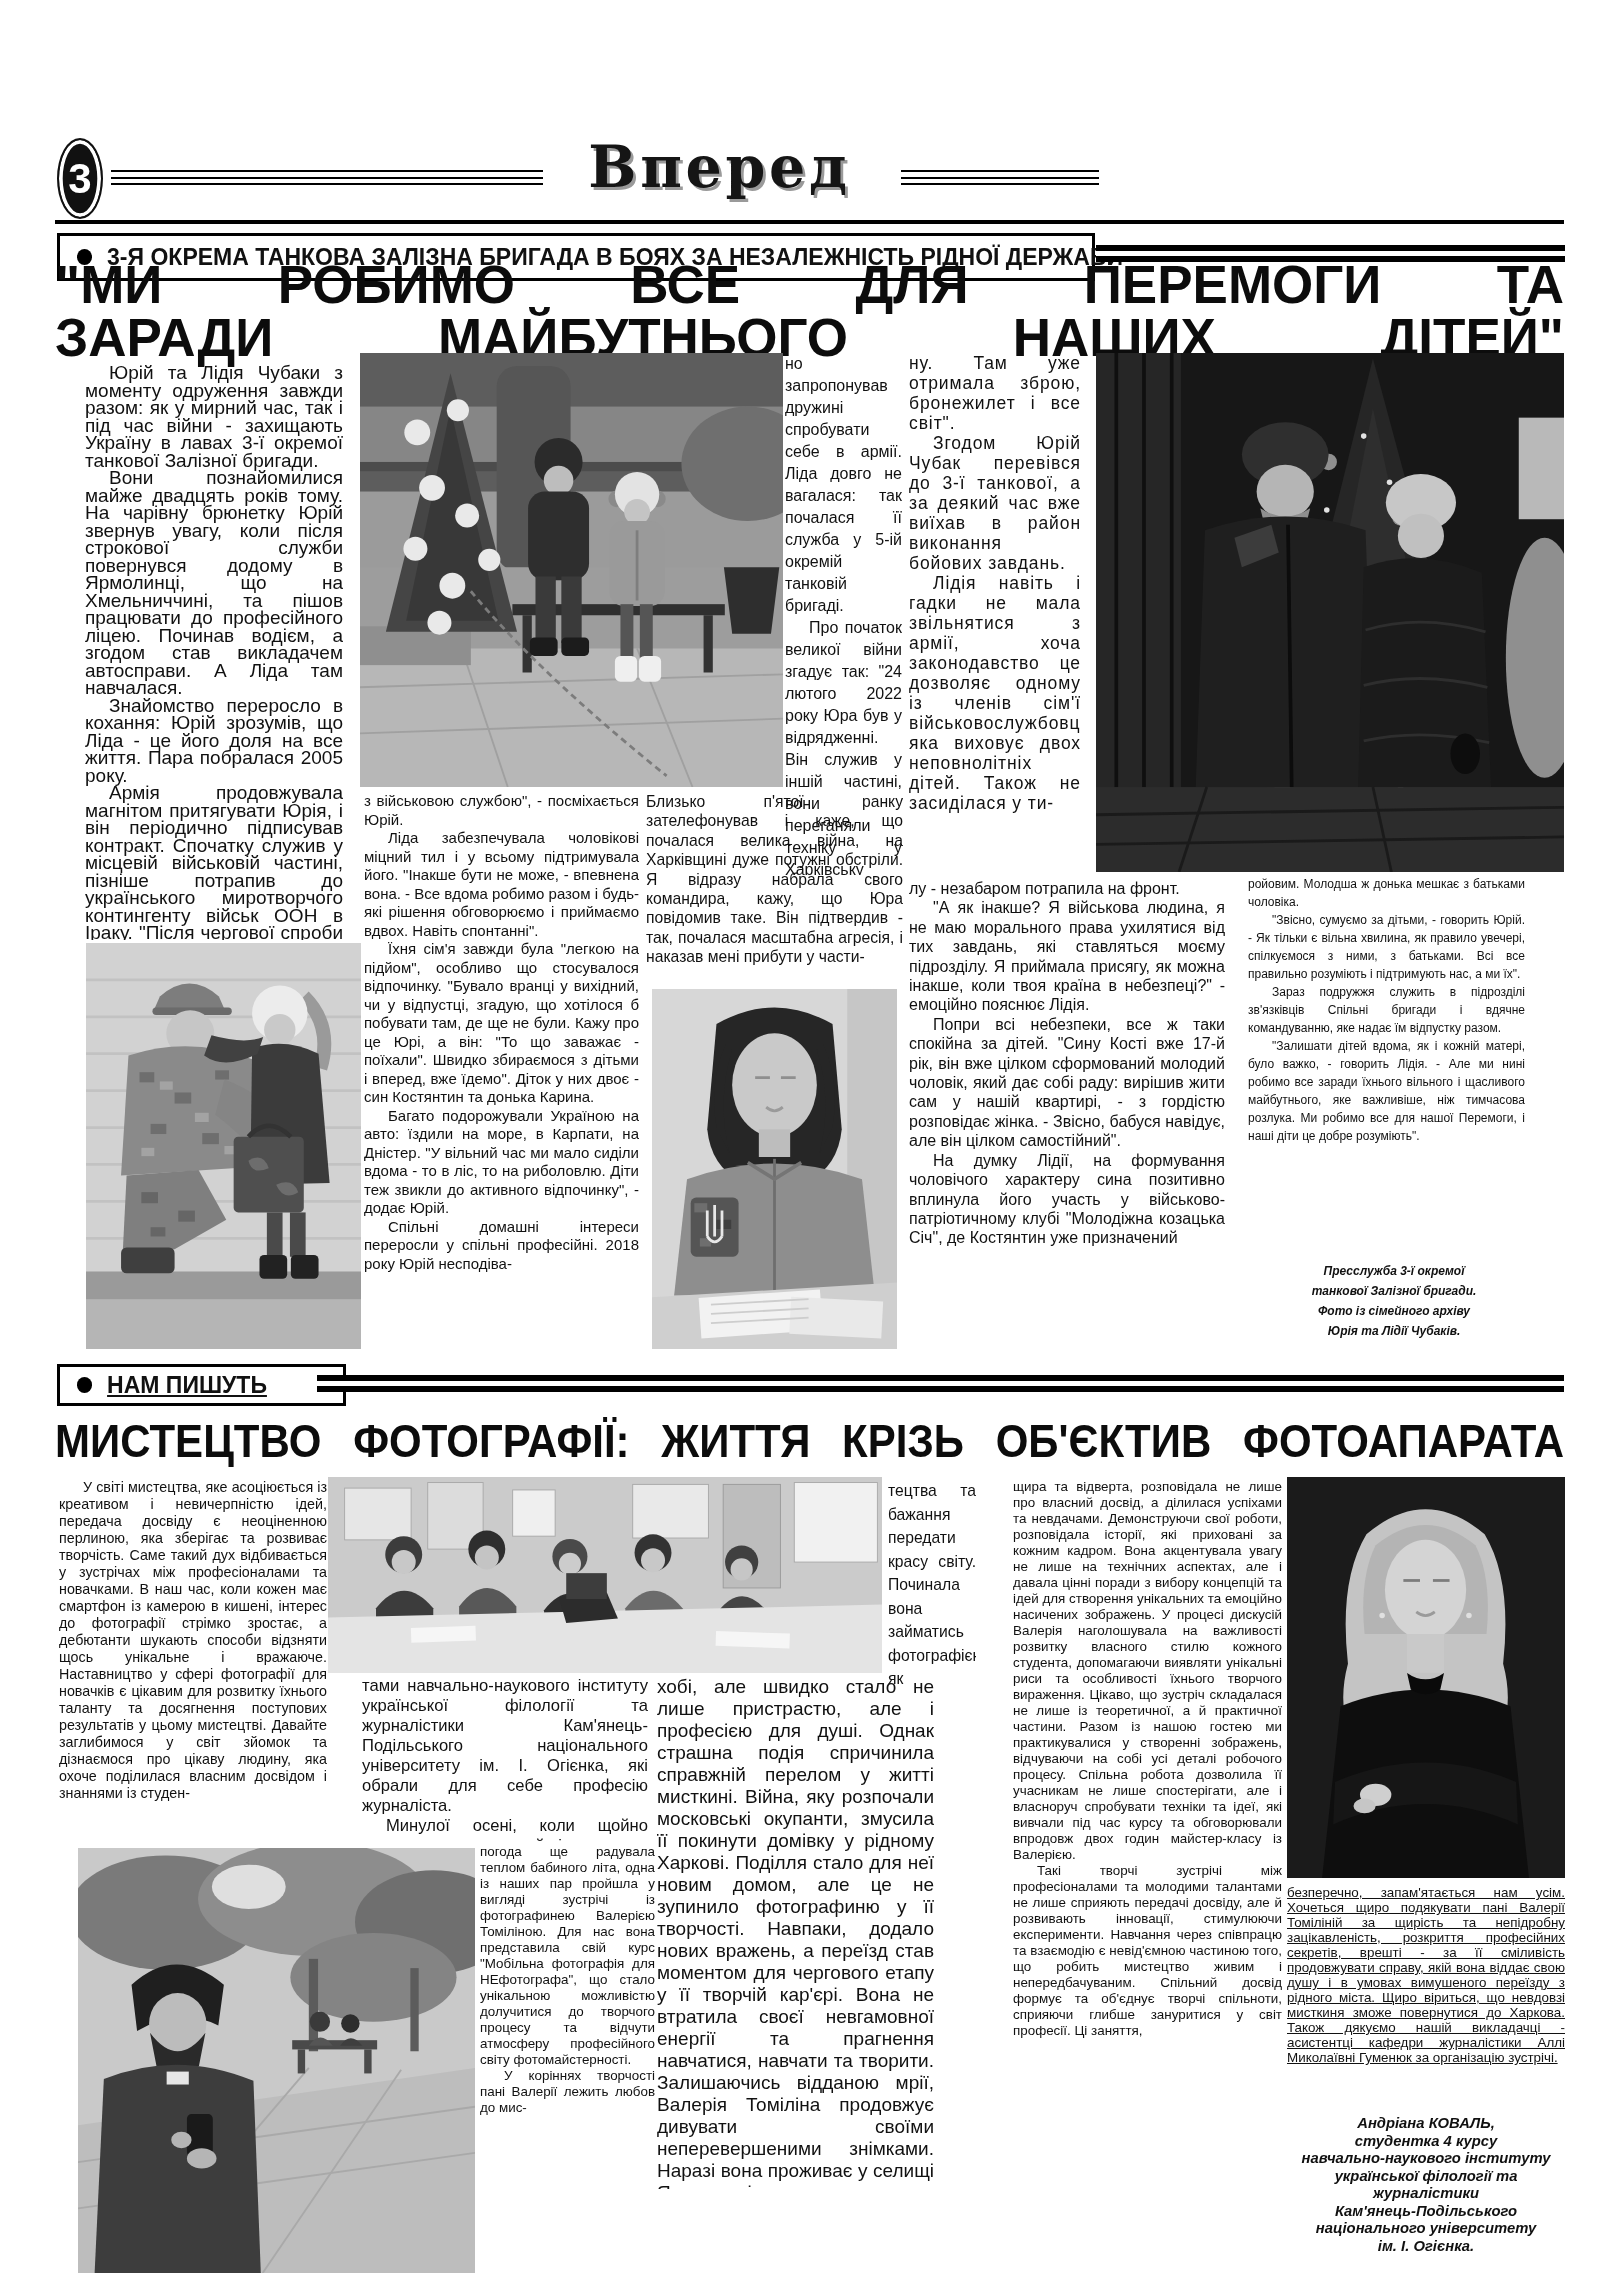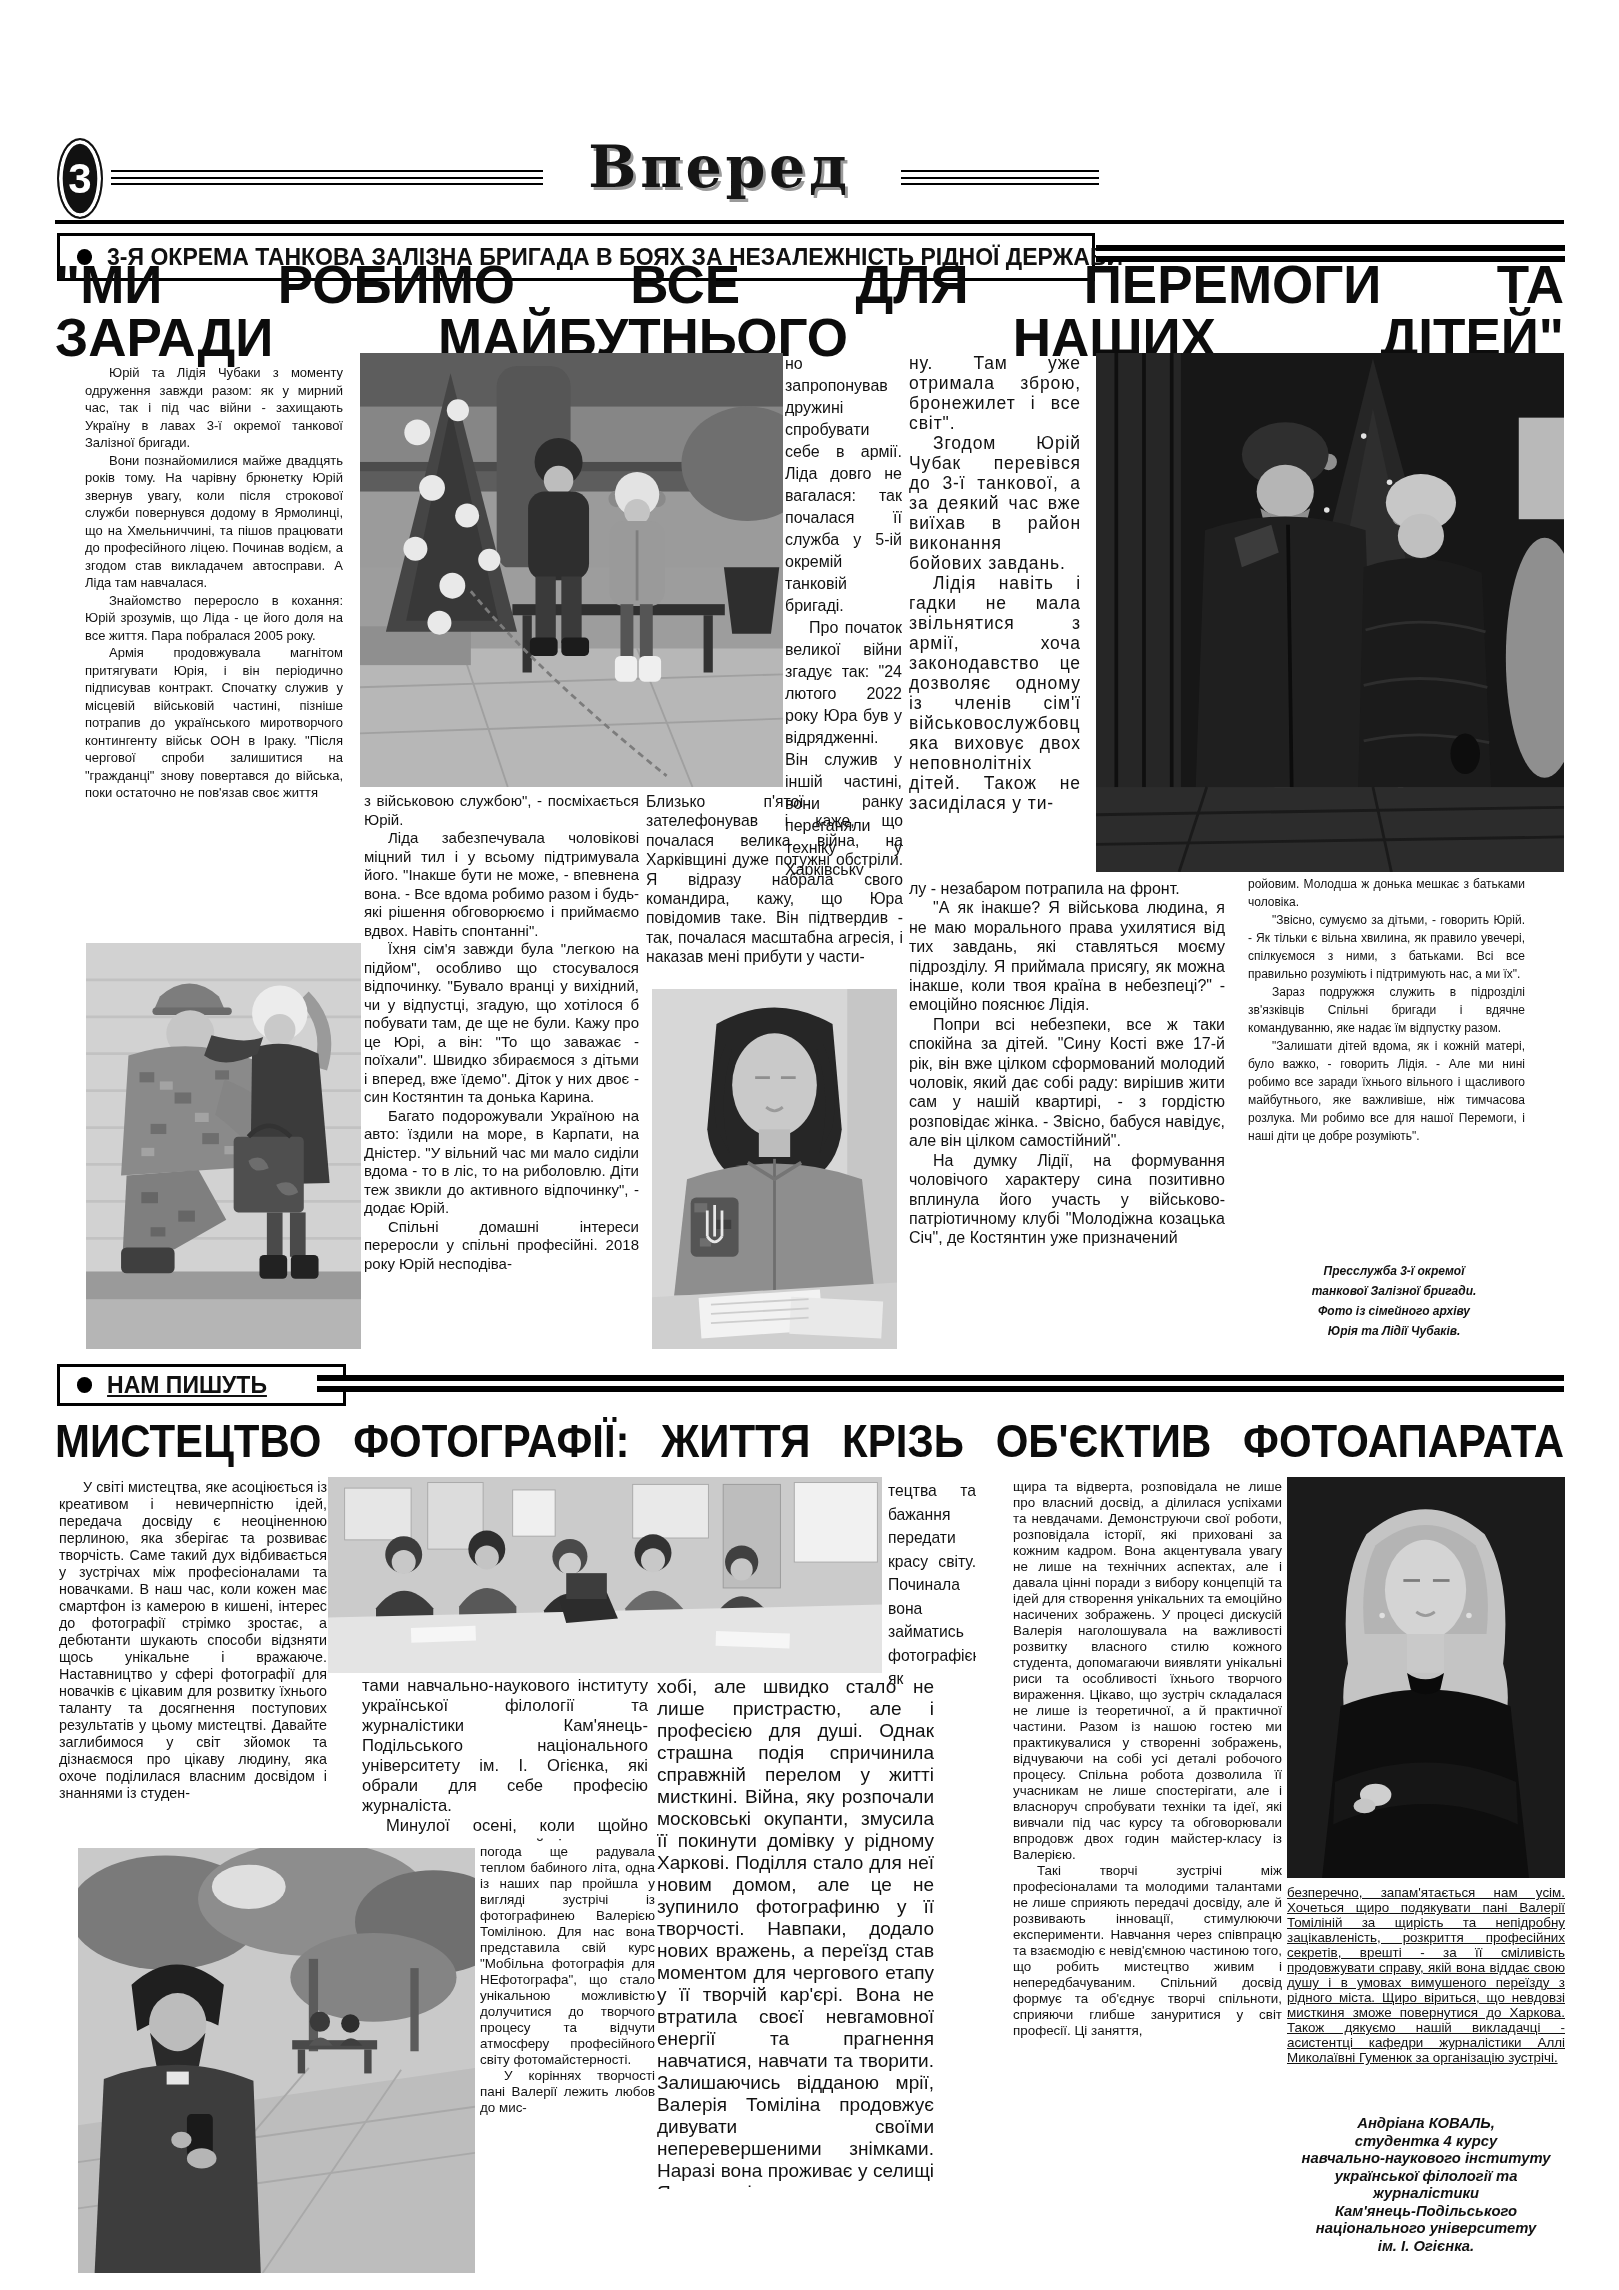--- a/index.html
+++ b/index.html
@@ -21,21 +21,21 @@
           font-weight:bold;font-size:23px;box-sizing:border-box;background:#fff;white-space:nowrap}
   .dot{width:15.7px;height:15.7px;border-radius:50%;background:#000;flex:0 0 auto}
   
   .h1line{font-weight:bold;font-size:53px;line-height:53px;text-align:justify;text-align-last:justify;color:#0c0c0c}
   .h2line{font-weight:bold;font-size:42px;line-height:48px;text-align:justify;text-align-last:justify;
           transform:scaleY(1.12);transform-origin:center top;color:#0c0c0c}
   
   .col p{margin:0;text-indent:24px;text-align:justify}
   .col{text-align:justify;overflow:hidden}
   .cont p:first-child{text-indent:0}
-  .ta{font-size:13px;line-height:17.5px}
+  .ta{font-size:19px;line-height:17.5px}
   .tb1{font-size:15px;line-height:18.5px}
   .tb2{font-size:15.7px;line-height:19.4px}
   .tc{font-size:16px;line-height:22px}
   .tdt{font-size:17.5px;line-height:20px;letter-spacing:0.9px}
   .tdw{font-size:16px;line-height:19.4px}
   .te{font-size:12px;line-height:18px}
   .ts{font-size:14.3px;line-height:17px}
   .tm1a{font-size:16.6px;line-height:20px}
   .tm1b{font-size:13.4px;line-height:16px}
   .tn{font-size:15.7px;line-height:23.5px}

